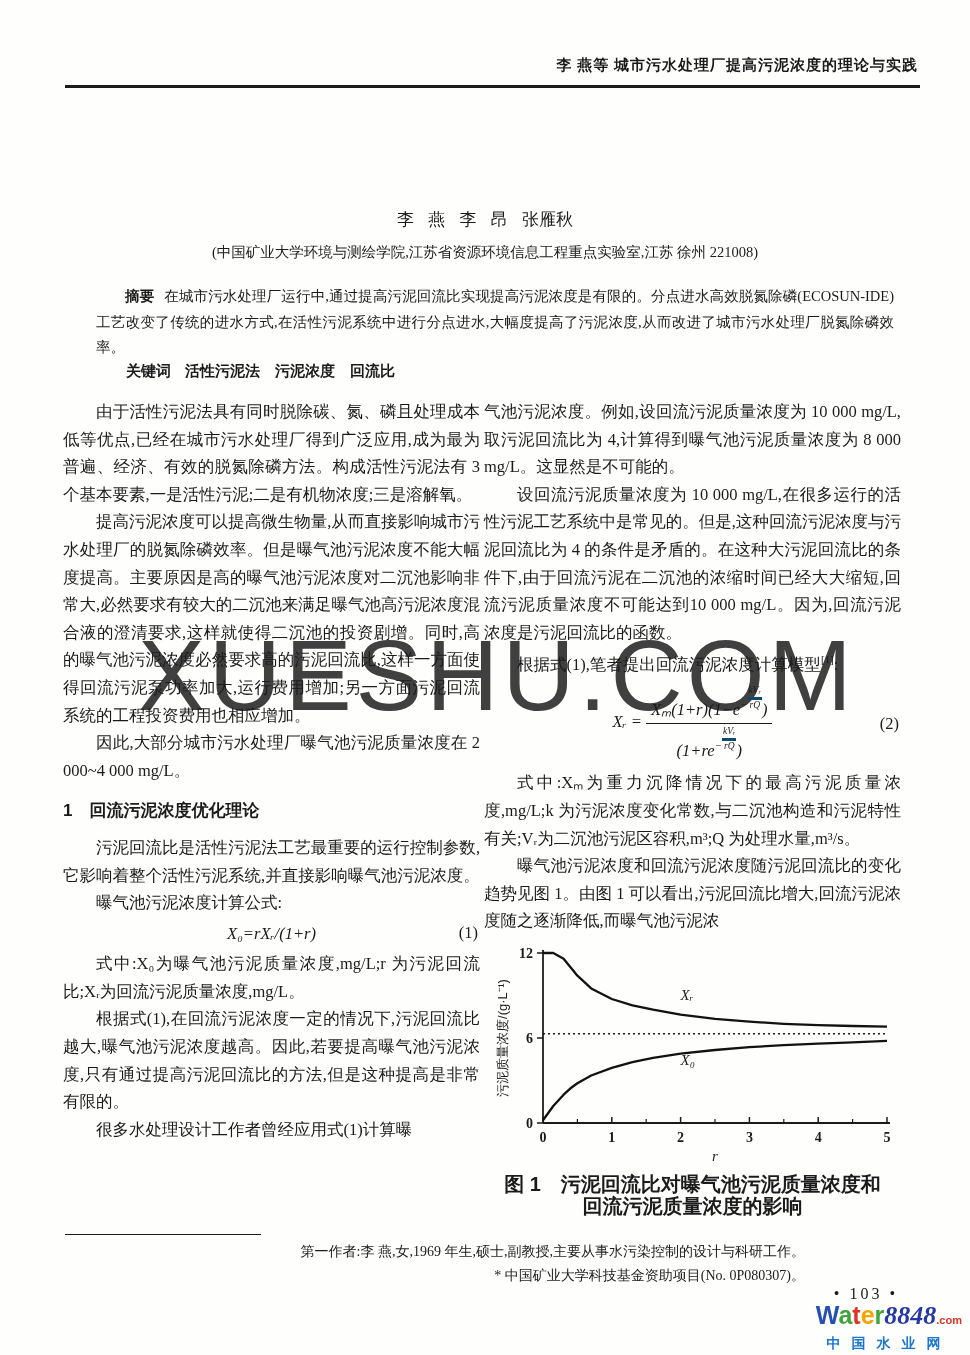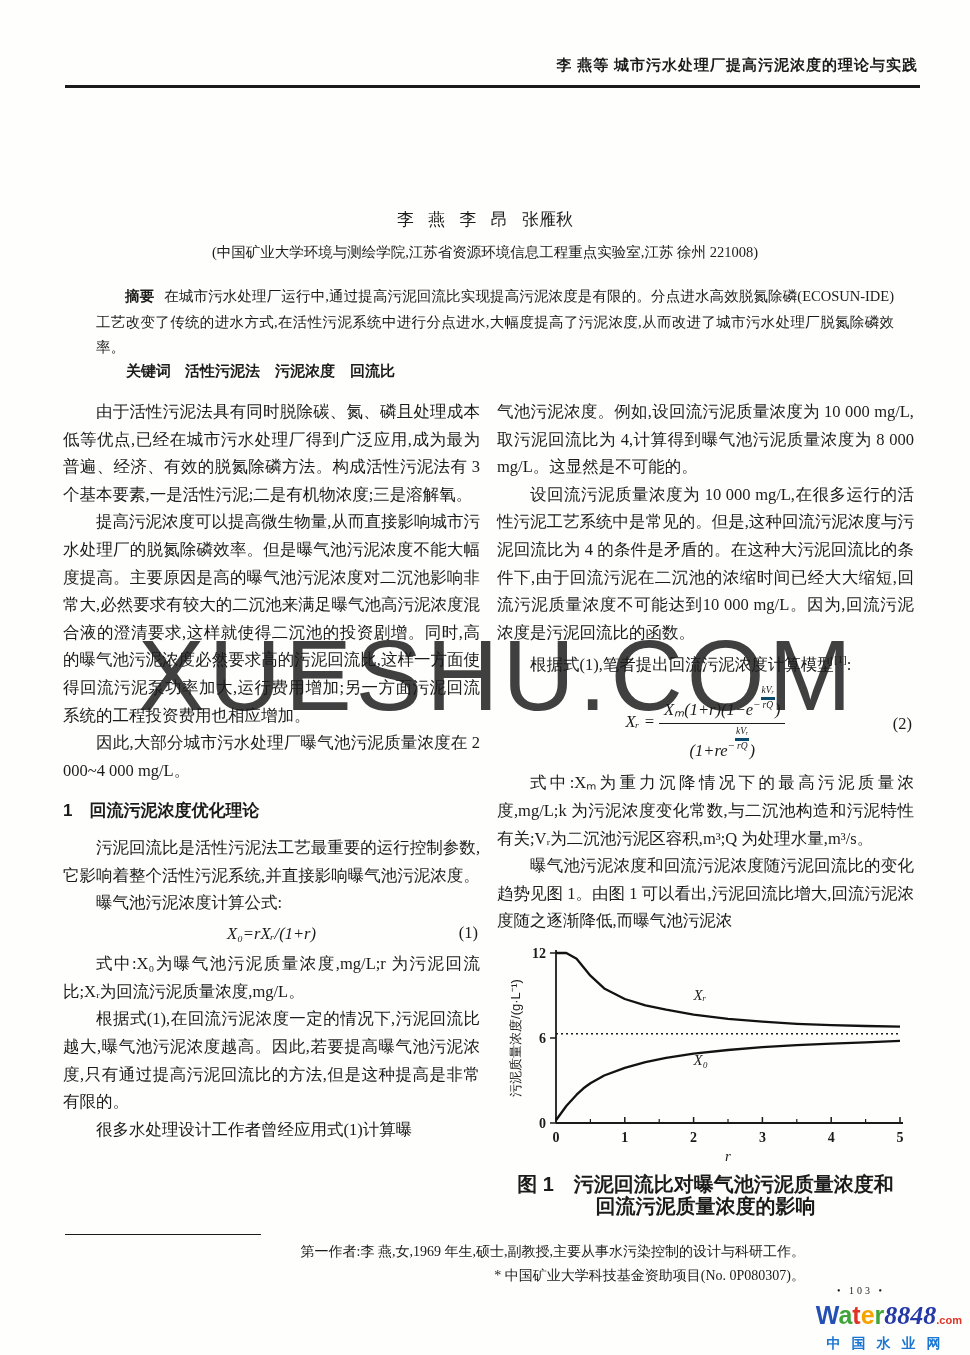--- a/index.html
+++ b/index.html
@@ -16,21 +16,21 @@
   .title sup{font-size:17px;}
   .authors{position:absolute;top:208px;left:0;width:100%;text-align:center;
         font-size:17px;z-index:1;word-spacing:10px;}
   .affil{position:absolute;top:243px;left:0;width:100%;text-align:center;font-size:14.5px;z-index:1;}
   .abstract{position:absolute;top:284px;left:96px;width:798px;font-size:14.5px;
         line-height:25.5px;text-align:justify;text-indent:2em;z-index:1;}
   .abstract .lbl{font-family:"Liberation Sans",sans-serif;font-weight:bold;margin-right:10px;}
   .keywords{position:absolute;top:362px;left:96px;width:798px;font-size:15px;z-index:1;
         font-family:"Liberation Sans",sans-serif;font-weight:bold;text-indent:2em;}
   .keywords .lbl{margin-right:14px;}
-  .columns{position:absolute;top:398px;left:63px;width:853px;display:flex;gap:17px;z-index:1;}
+  .columns{position:absolute;top:398px;left:63px;width:853px;display:flex;gap:4px;z-index:1;}
   .col{width:417px;font-size:16.5px;line-height:27.6px;text-align:justify;}
   .col p{margin:0;text-indent:2em;}
   .sec-h{font-family:"Liberation Sans",sans-serif;font-weight:bold;font-size:17px;
         margin:13px 0 9px 0;text-indent:0;text-align:left;}
   .frow{position:relative;text-align:center;text-indent:0;margin:3px 0;}
   .frow .fml{font-style:italic;}
   .fnum{position:absolute;right:2px;top:50%;transform:translateY(-50%);font-style:normal;}
   .frac{display:inline-block;vertical-align:middle;text-align:center;line-height:1.3;}
   .frac .num{display:block;border-bottom:1.5px solid #1b1b1b;padding:0 5px 3px 5px;}
   .frac .den{display:block;padding-top:3px;}
@@ -39,21 +39,21 @@
   .sfrac .sd{display:block;padding-top:1px;}
   .esign{vertical-align:7px;font-size:11px;}
   .fig-block{margin-top:8px;text-indent:0;text-align:center;}
   .fig-caption{font-family:"Liberation Sans",sans-serif;font-weight:bold;font-size:20px;
         line-height:22px;text-align:center;margin-top:2px;}
   .footnote{position:absolute;left:65px;top:1234px;width:740px;font-size:14px;
         line-height:24px;z-index:1;text-align:right;}
   .fn-rule{width:196px;border-top:1.5px solid #1b1b1b;margin-bottom:5px;}
   .fn1{padding-left:30px;}
   .fn2{padding-left:16px;}
-  .pageno{position:absolute;top:1285px;right:85px;font-size:10px;z-index:1;letter-spacing:3px;}
+  .pageno{position:absolute;top:1285px;right:72px;font-size:16px;z-index:1;letter-spacing:3px;}
   .logo{position:absolute;top:1302px;right:8px;z-index:1;text-align:center;
         font-family:"Liberation Sans",sans-serif;}
   .logo-l1{font-size:25px;font-weight:bold;line-height:27px;white-space:nowrap;}
   .logo-8848{font-family:"Liberation Serif",serif;font-style:italic;font-weight:bold;
         font-size:26px;color:#2438a6;}
   .logo-com{font-size:11px;color:#e03325;}
   .logo-cn{font-size:14px;color:#1b75d2;font-weight:bold;letter-spacing:11px;margin-top:1px;white-space:nowrap;}
   sup.ref{font-size:11px;}
 </style>
 </head>

